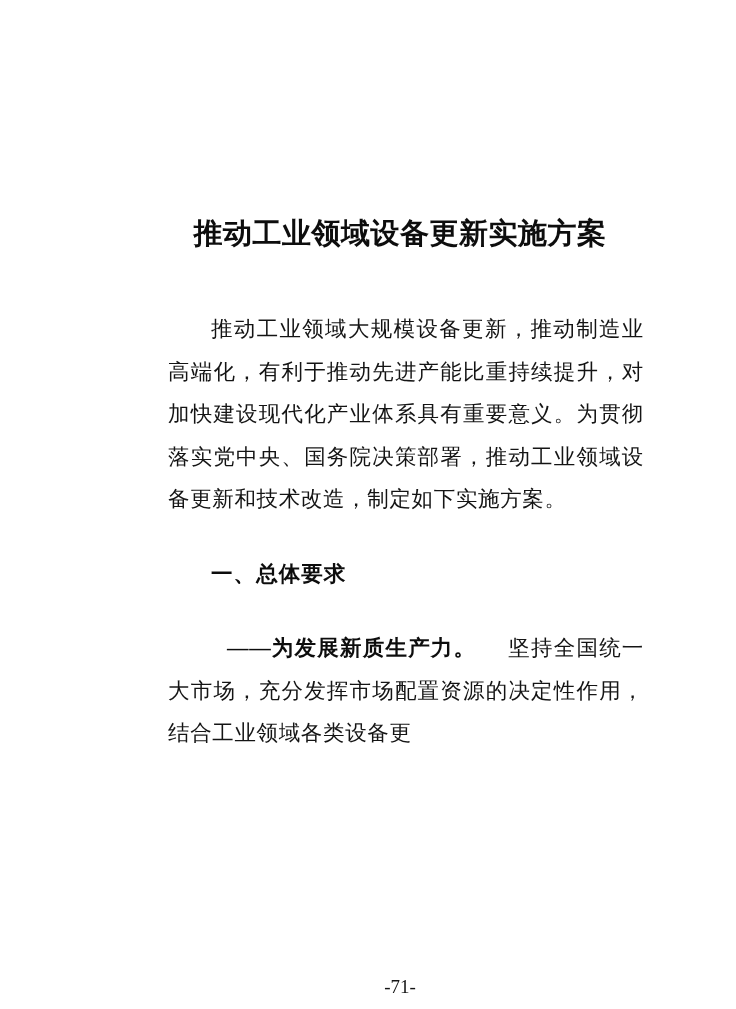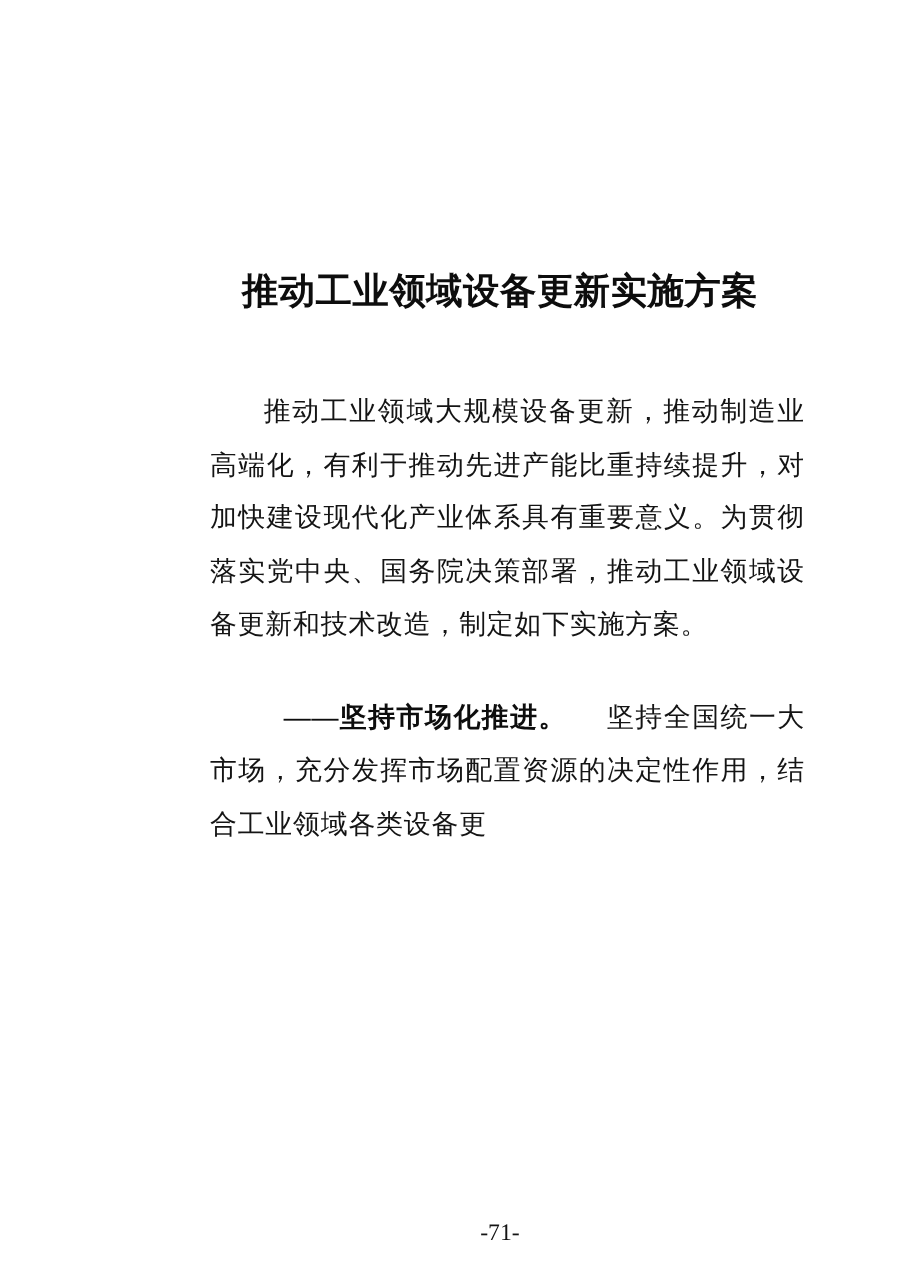--- a/index.html
+++ b/index.html
@@ -83,21 +83,22 @@
 <body>
 
 <div class="page">
 
   <h1 class="doc-title">推动工业领域设备更新实施方案</h1>
 
   <div class="content">
 
     <p>推动工业领域大规模设备更新，推动制造业高端化，有利于推动先进产能比重持续提升，对加快建设现代化产业体系具有重要意义。为贯彻落实党中央、国务院决策部署，推动工业领域设备更新和技术改造，制定如下实施方案。</p>
 
+    <h2 class="section-heading">一、总体要求</h2>
 
 
-    <p><span class="bold-lead">——坚持市场化推进。</span><span>坚持全国统一大市场，充分发挥市场配置资源的决定性作用，结合工业领域各类设备更</span></p>
+    <p><span class="bold-lead">——为发展新质生产力。</span><span>坚持全国统一大市场，充分发挥市场配置资源的决定性作用，结合工业领域各类设备更</span></p>
 
   </div>
 
   <div class="page-number">-71-</div>
 
 </div>
 
 </body></html>

